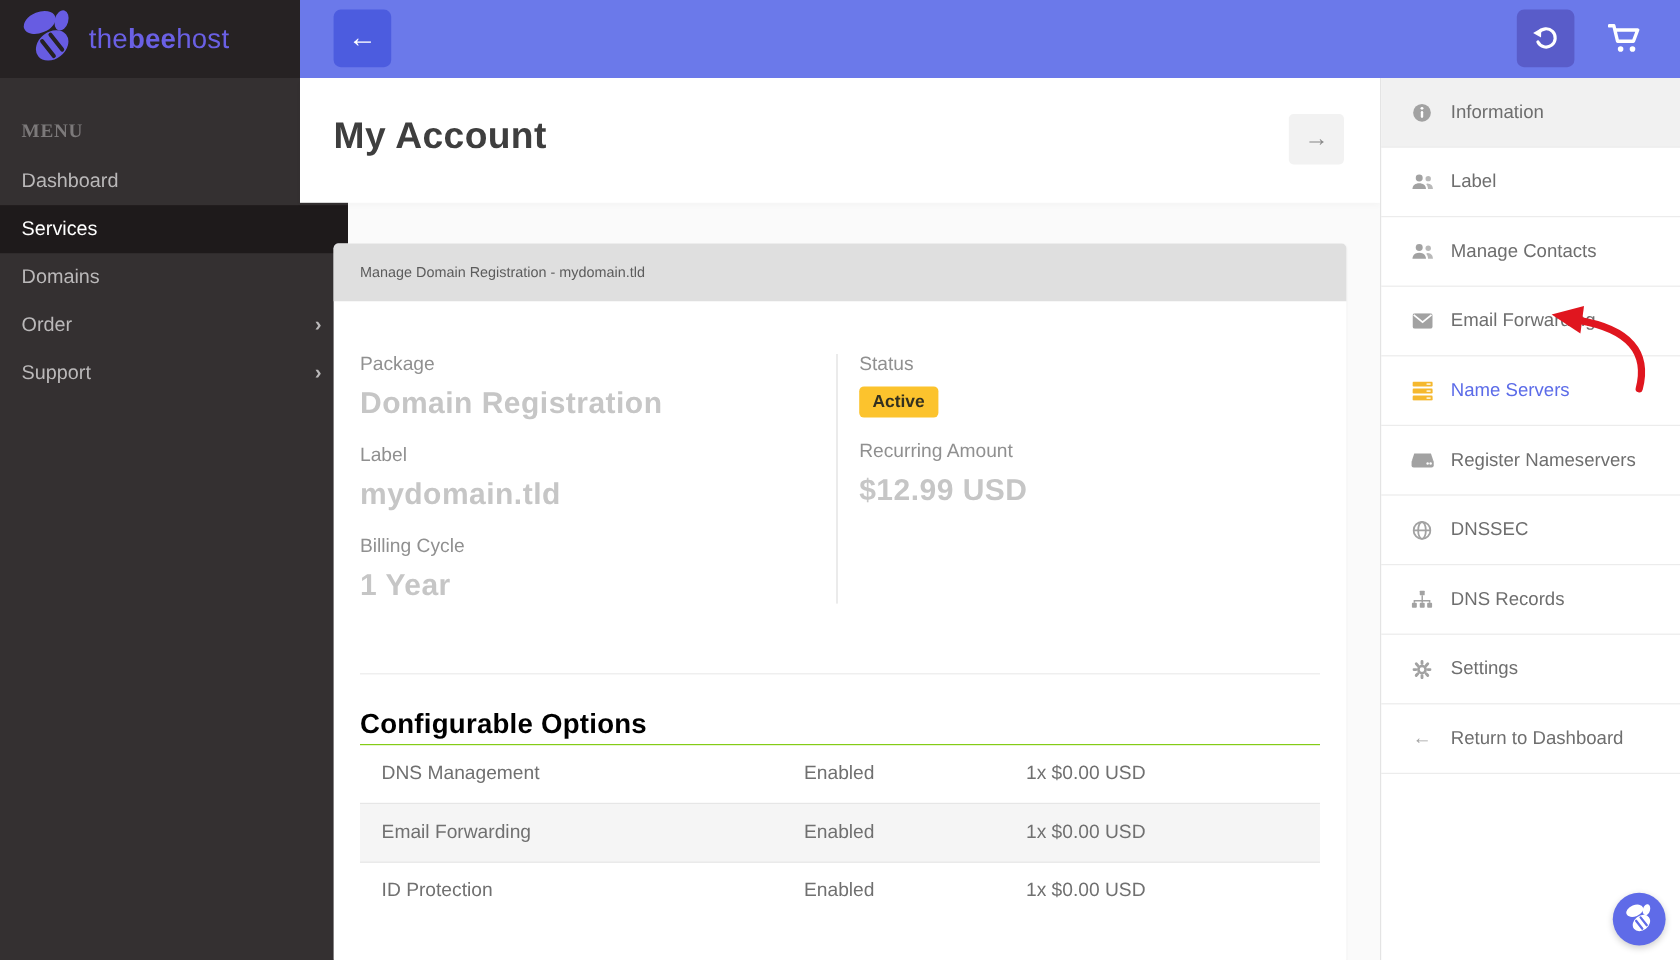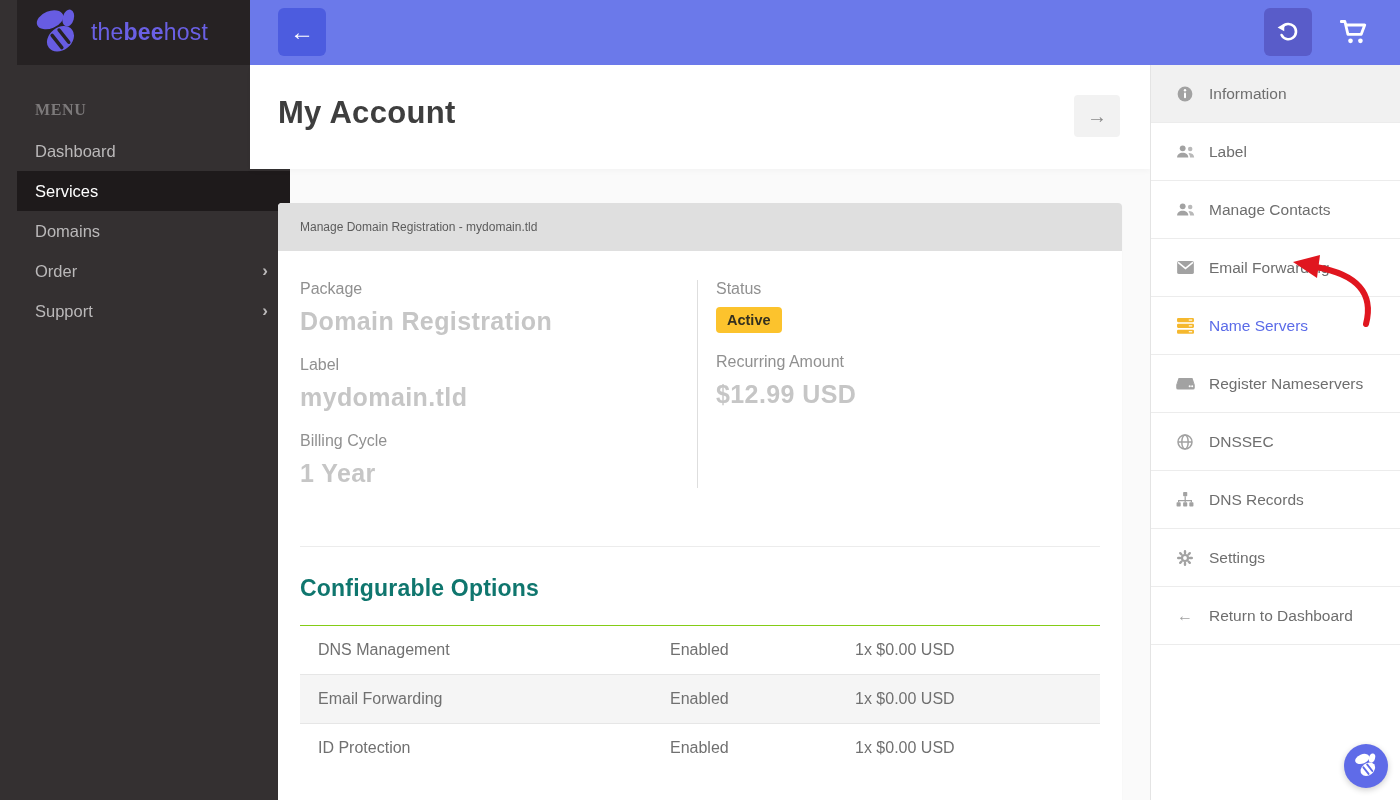--- a/index.html
+++ b/index.html
@@ -3,21 +3,21 @@
 <meta charset="utf-8">
 <style>
   * { box-sizing: border-box; }
   html,body { margin:0; padding:0; }
   body {
     width:1400px; height:800px; position:relative; overflow:hidden;
     font-family:"Liberation Sans", sans-serif; background:#fafafa;
   }
 
   
-  .left-sidebar { position:absolute; left:0; top:0; bottom:0; width:290px; background:#343031;padding-left:17px; }
+  .left-sidebar { position:absolute; left:0; top:0; bottom:0; width:290px; background:#343031; }
   .logo-band { height:65px; background:#262223; display:flex; align-items:center; padding-left:14px; }
   .brand-text { font-size:23px; color:#6a60e4; letter-spacing:.2px; margin-left:8px; }
   .brand-text b { font-weight:700; }
   .menu-label { margin:36px 0 12px 18px; font-size:16px; font-weight:700; color:#7c797a; letter-spacing:.6px;font-family:Liberation Serif, serif; }
   .nav-item { height:40px; display:flex; align-items:center; justify-content:space-between;
               padding:0 22px 0 18px; font-size:16.5px; color:#bab8b9; cursor:pointer; }
   .nav-item.active { background:#1e1a1b; color:#ffffff; }
   .chev { font-size:17px; font-weight:700; color:#bab8b9; }
 
   
@@ -34,29 +34,29 @@
   .page-head { height:104px; background:#ffffff; position:relative; box-shadow:0 3px 5px rgba(0,0,0,.025); }
   .page-title { margin:0; padding:30px 0 0 28px; font-size:31px; font-weight:800; color:#3e3e3e; letter-spacing:.3px; }
   .fwd-btn { position:absolute; right:30px; top:30px; width:46px; height:42px; background:#f2f2f2;
              border:none; border-radius:4px; color:#8a8a8a; font-size:20px; cursor:pointer; }
   .content { padding:34px 28px 0 28px; }
 
   .card { background:#ffffff; border-radius:4px; box-shadow:0 1px 2px rgba(0,0,0,.04); min-height:600px; }
   .card-header { background:#dfdfdf; border-radius:4px 4px 0 0; padding:17px 22px; font-size:12px; color:#5c5c5c; }
   .card-body { padding:0 22px 20px 22px; }
 
-  .details { display:grid; grid-template-columns:397px 1fr; padding:29px 0 58px 0; }
+  .details { display:grid; grid-template-columns:397px 1fr; padding:44px 0 58px 0; }
   .d-col-right { border-left:1px solid #dedede; padding-left:18px; }
   .d-label { font-size:16px; color:#909090; margin-bottom:9px; }
   .d-value { font-size:25px; font-weight:700; color:#c6c6c6; letter-spacing:.4px; margin-bottom:20px; }
   .badge { display:inline-block; background:#fcc32d; color:#33301f; font-weight:700; font-size:14.5px;
            padding:5px 11px; border-radius:4px; margin-bottom:20px; }
 
   .split { border:none; border-top:1px solid #ececec; margin:0; }
-  .options-title { font-size:23px; font-weight:800; color:#0f766e; margin:28px 0 23px 0; letter-spacing:.2px; }
+  .options-title { font-size:23px; font-weight:800; color:#000000; margin:28px 0 3px 0; letter-spacing:.2px; }
   .opt-table { border-top:1px solid #84cc16; }
   .opt-row { display:grid; grid-template-columns:352px 185px 1fr; padding:15px 18px; font-size:16px;
              color:#707070; border-bottom:1px solid #e6e6e6; }
   .opt-row.striped { background:#f5f5f5; }
   .opt-row:last-child { border-bottom:none; }
 
   
   .right-sidebar { position:absolute; left:1150px; right:0; top:65px; bottom:0; background:#ffffff;
                    border-left:1px solid #e4e4e4; }
   .rs-item { height:58px; display:flex; align-items:center; gap:14px; padding-left:24px;

